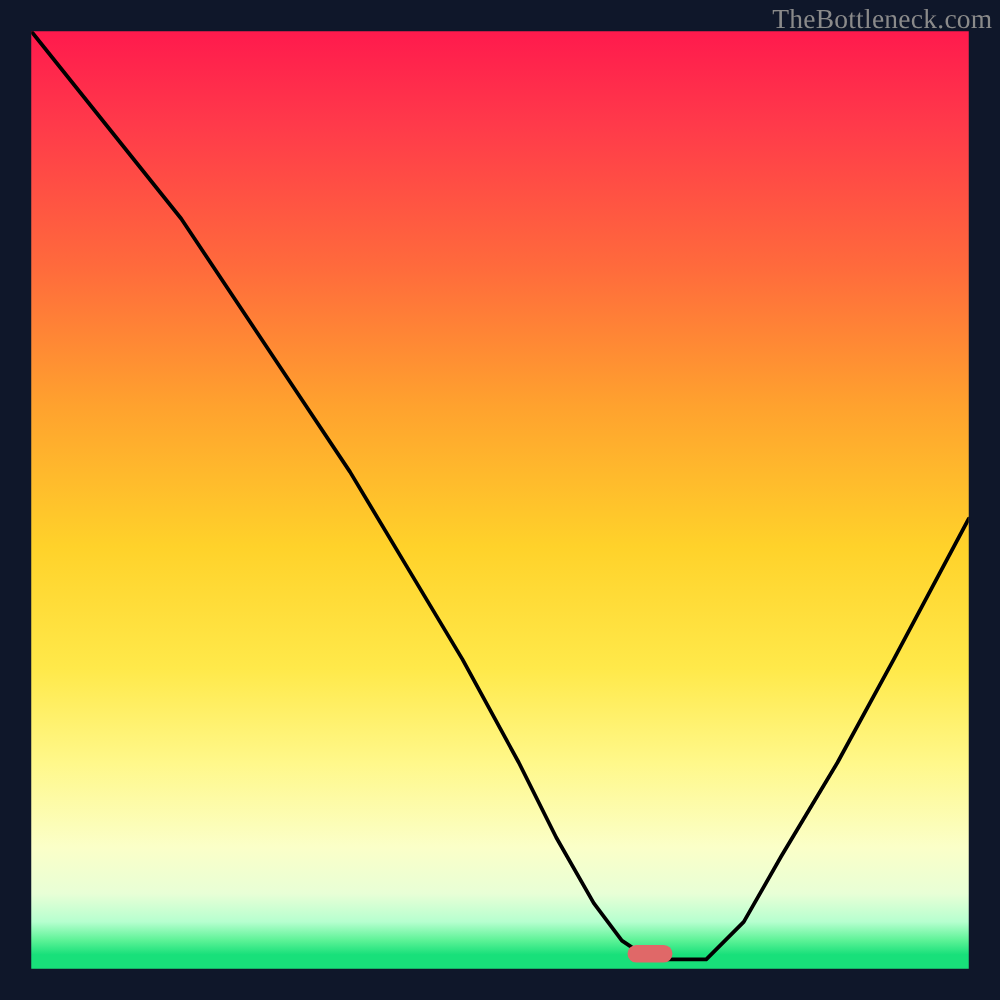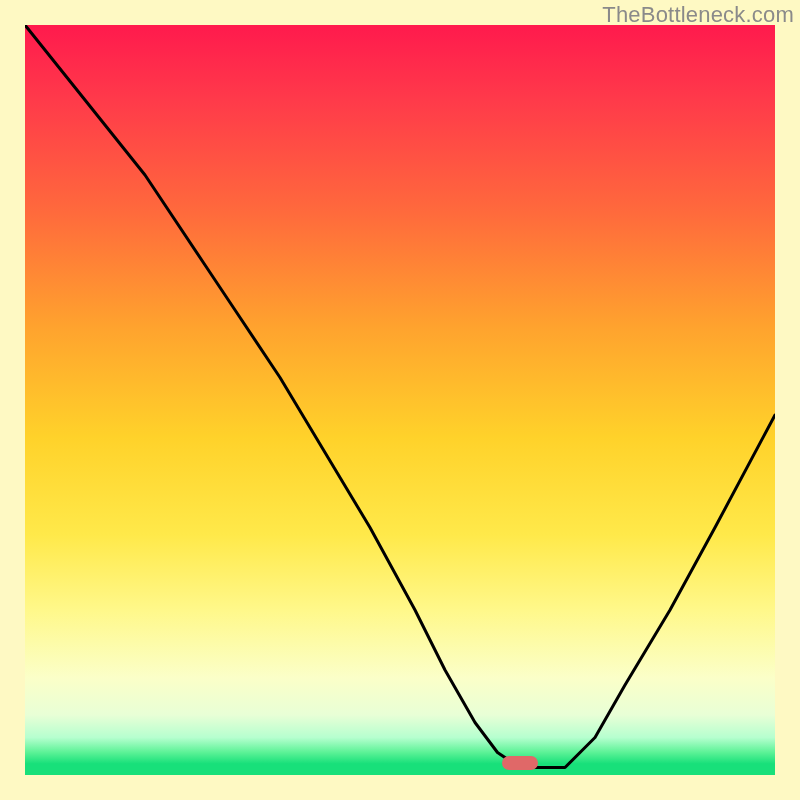--- a/index.html
+++ b/index.html
@@ -8,21 +8,22 @@
     width: 800px;
     height: 800px;
     background: #000;
     overflow: hidden;
     font-family: Arial, Helvetica, sans-serif;
   }
   .frame {
     position: relative;
     width: 800px;
     height: 800px;
-    background: #fef9c3;
+    background: #0f172a;
+    font-family: Liberation Serif, serif;
   }
   .plot-area {
     position: absolute;
     left: 25px;
     top: 25px;
     width: 750px;
     height: 750px;
     
     background: linear-gradient(
       to bottom,

